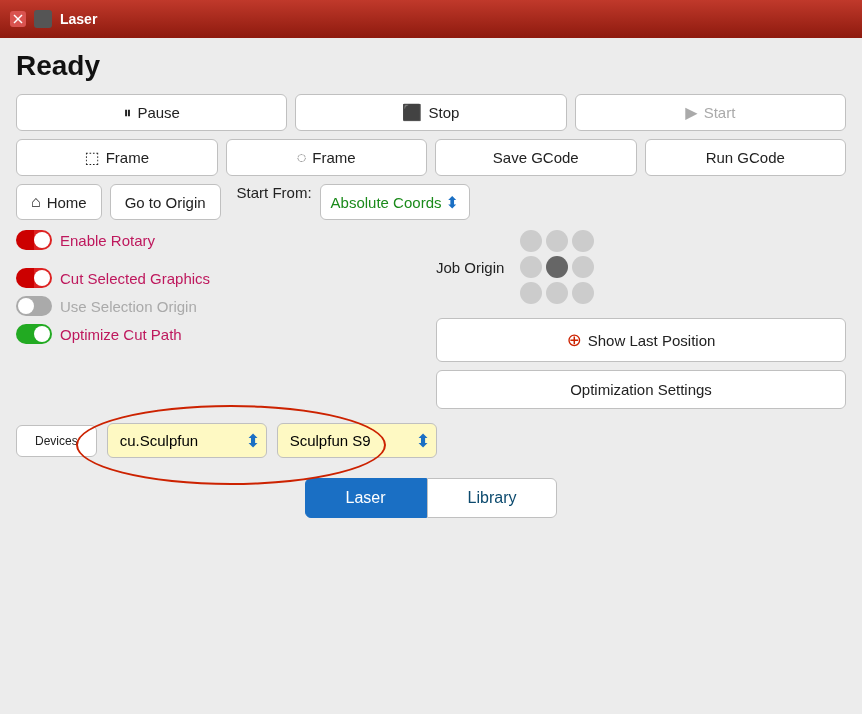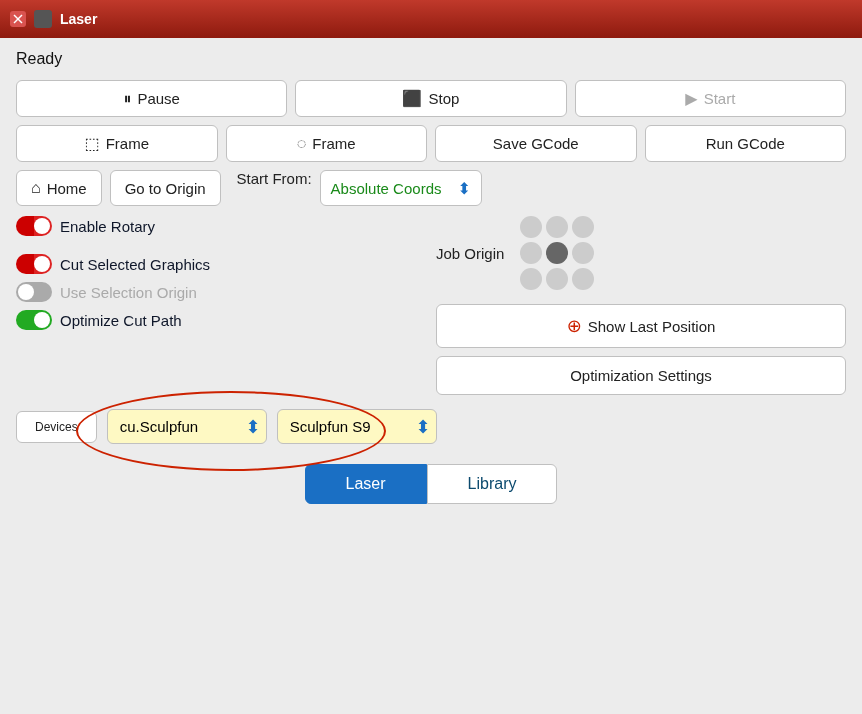--- a/index.html
+++ b/index.html
@@ -38,22 +38,22 @@
       font-weight: 600;
     }
 
     .main-content {
       background: #ececec;
       padding: 12px 16px;
       height: calc(714px - 38px);
     }
 
     .status-bar {
-      font-size: 16px;
-      font-weight: 400;
+      font-size: 28px;
+      font-weight: 700;
       margin-bottom: 12px;
       color: #111;
     }
 
     .btn-row {
       display: flex;
       gap: 8px;
       margin-bottom: 8px;
     }
 
@@ -86,21 +86,21 @@
 
     .select-btn {
       background: white;
       border: 1.5px solid #c0c0c0;
       border-radius: 6px;
       padding: 6px 10px;
       font-size: 15px;
       cursor: pointer;
       display: flex;
       align-items: center;
-      gap: 16px;
+      gap: 4px;
       color: #1a8a1a;
       font-weight: 500;
     }
 
     .toggle-row {
       display: flex;
       align-items: center;
       gap: 8px;
       margin-bottom: 8px;
     }
@@ -119,21 +119,21 @@
       background: white;
       border-radius: 50%;
       position: absolute;
       top: 2px;
       right: 2px;
     }
     .toggle-knob.left { right: auto; left: 2px; }
 
     .toggle-label {
       font-size: 15px;
-      color: #0f172a;
+      color: #be185d;
     }
     .toggle-label.disabled { color: #aaa; }
 
     .two-col {
       display: flex;
       gap: 0;
       margin-bottom: 6px;
     }
     .left-col {
       width: 420px;

